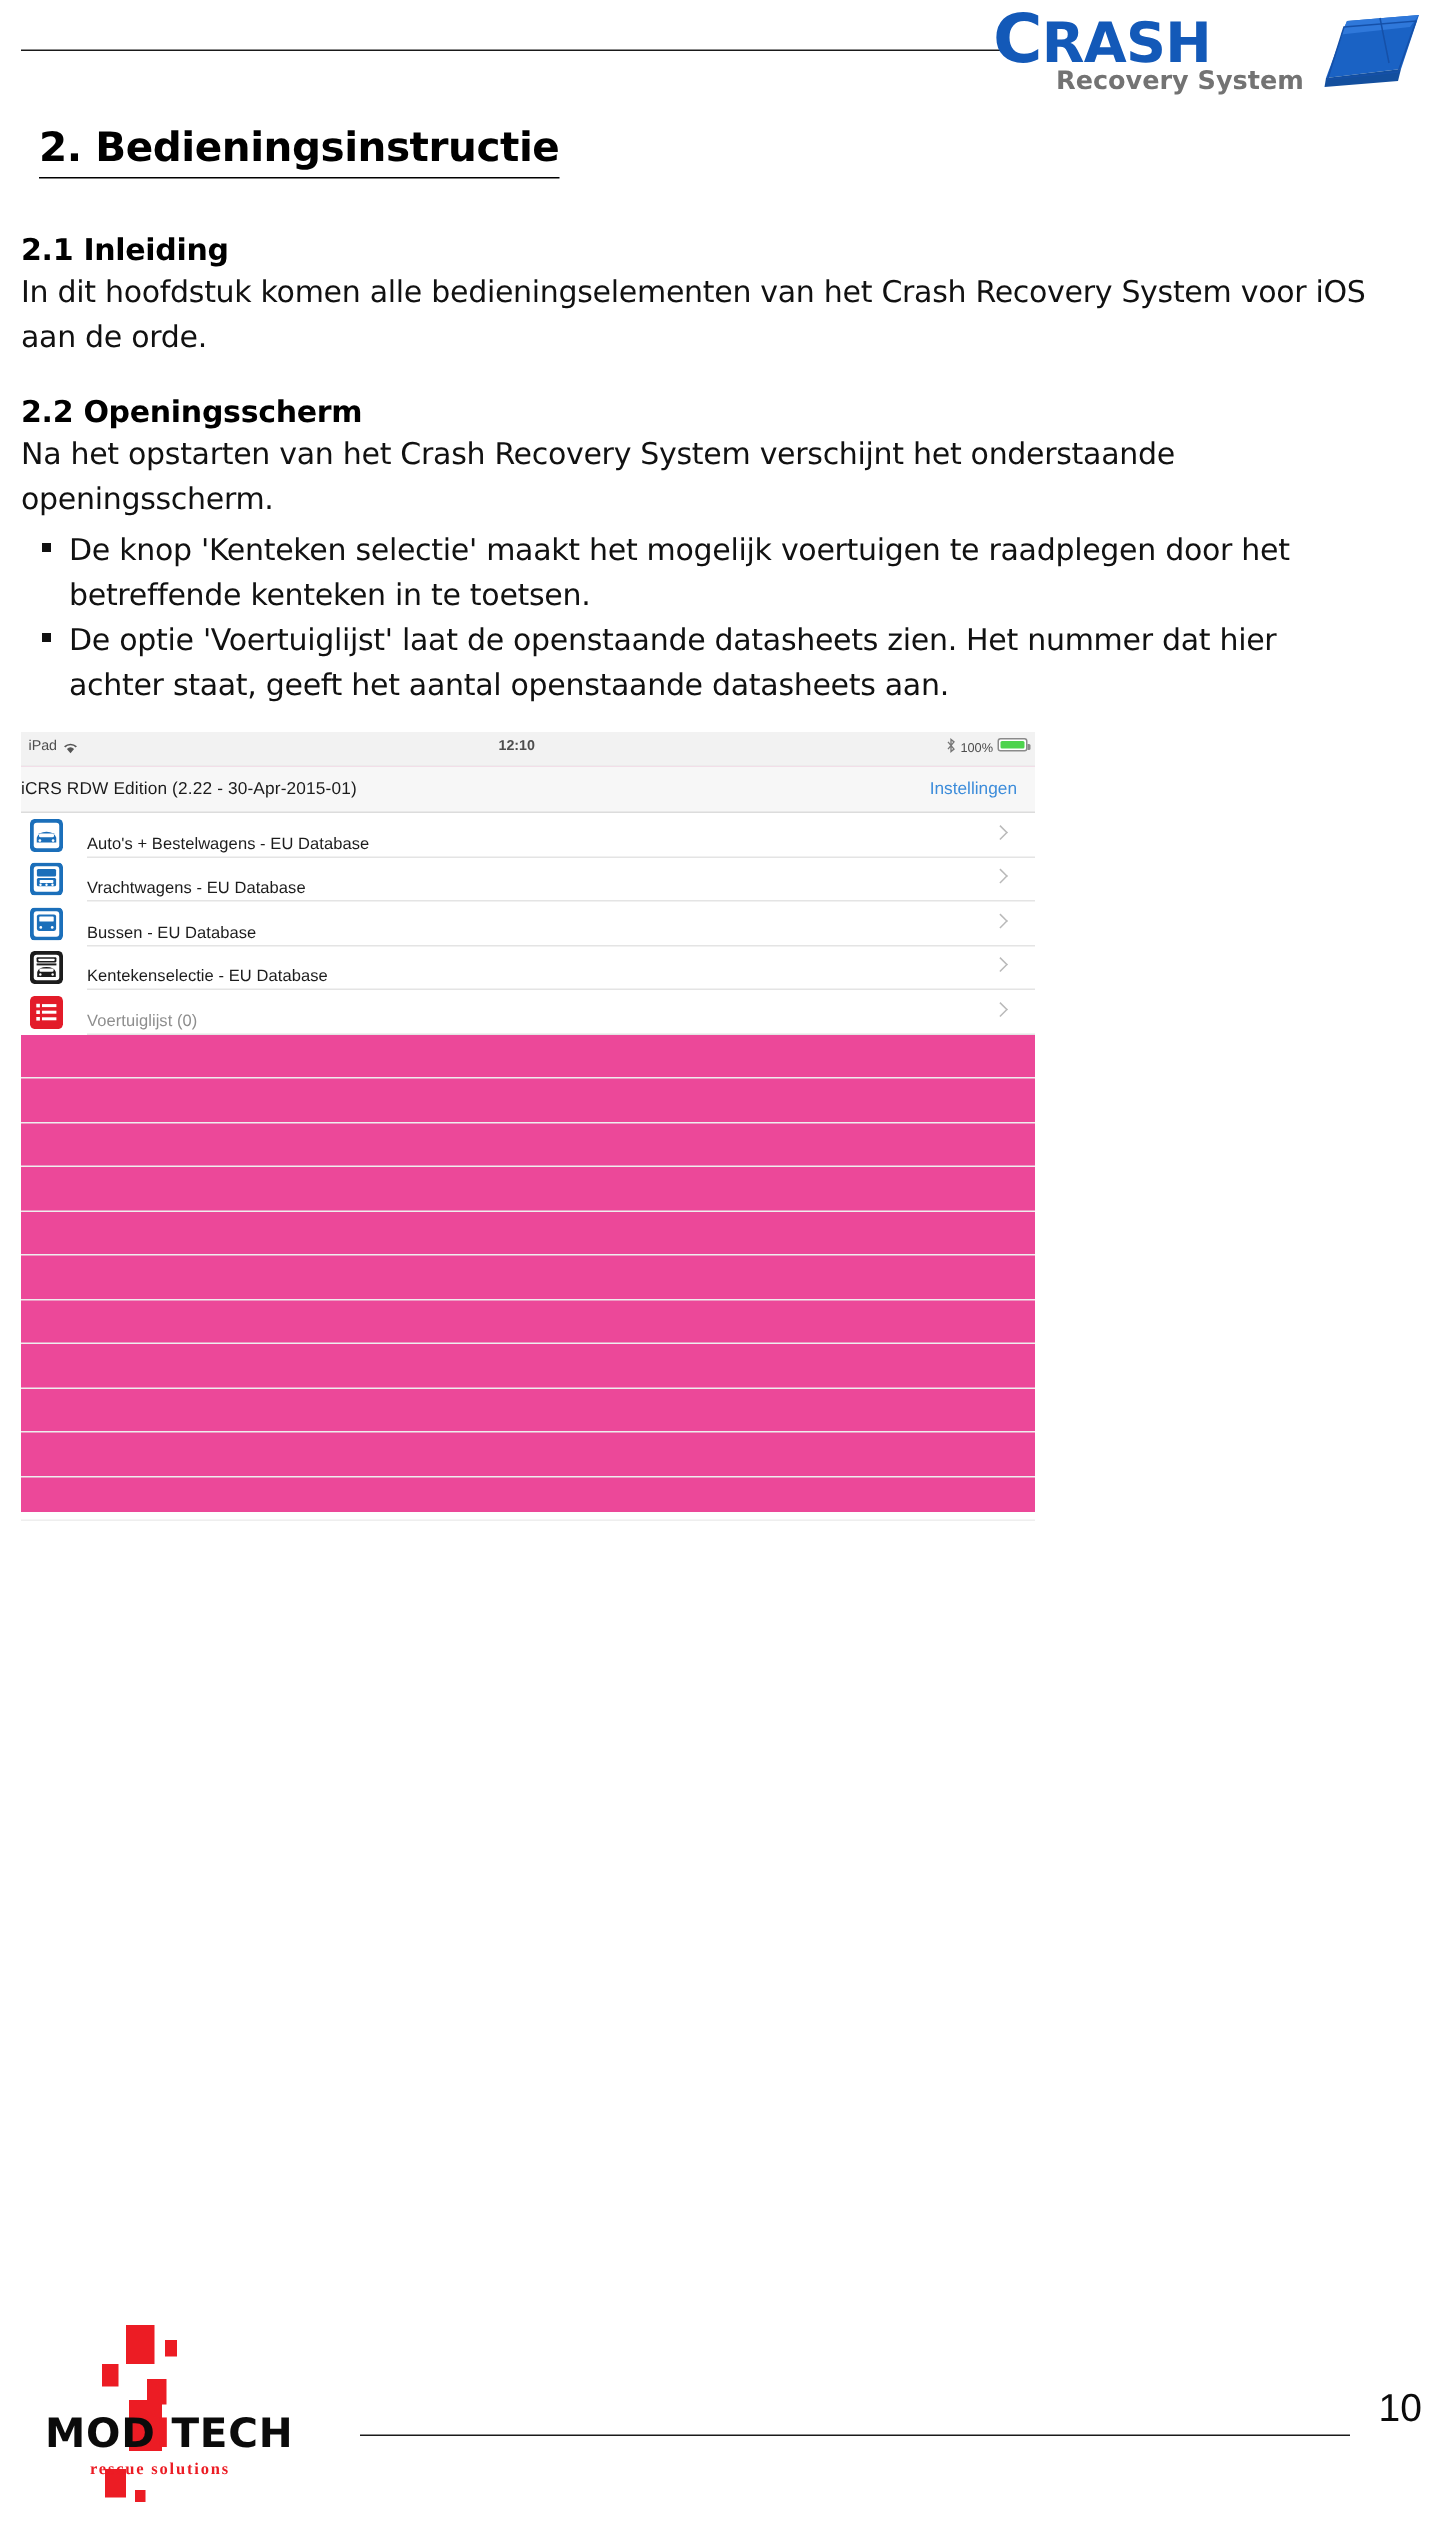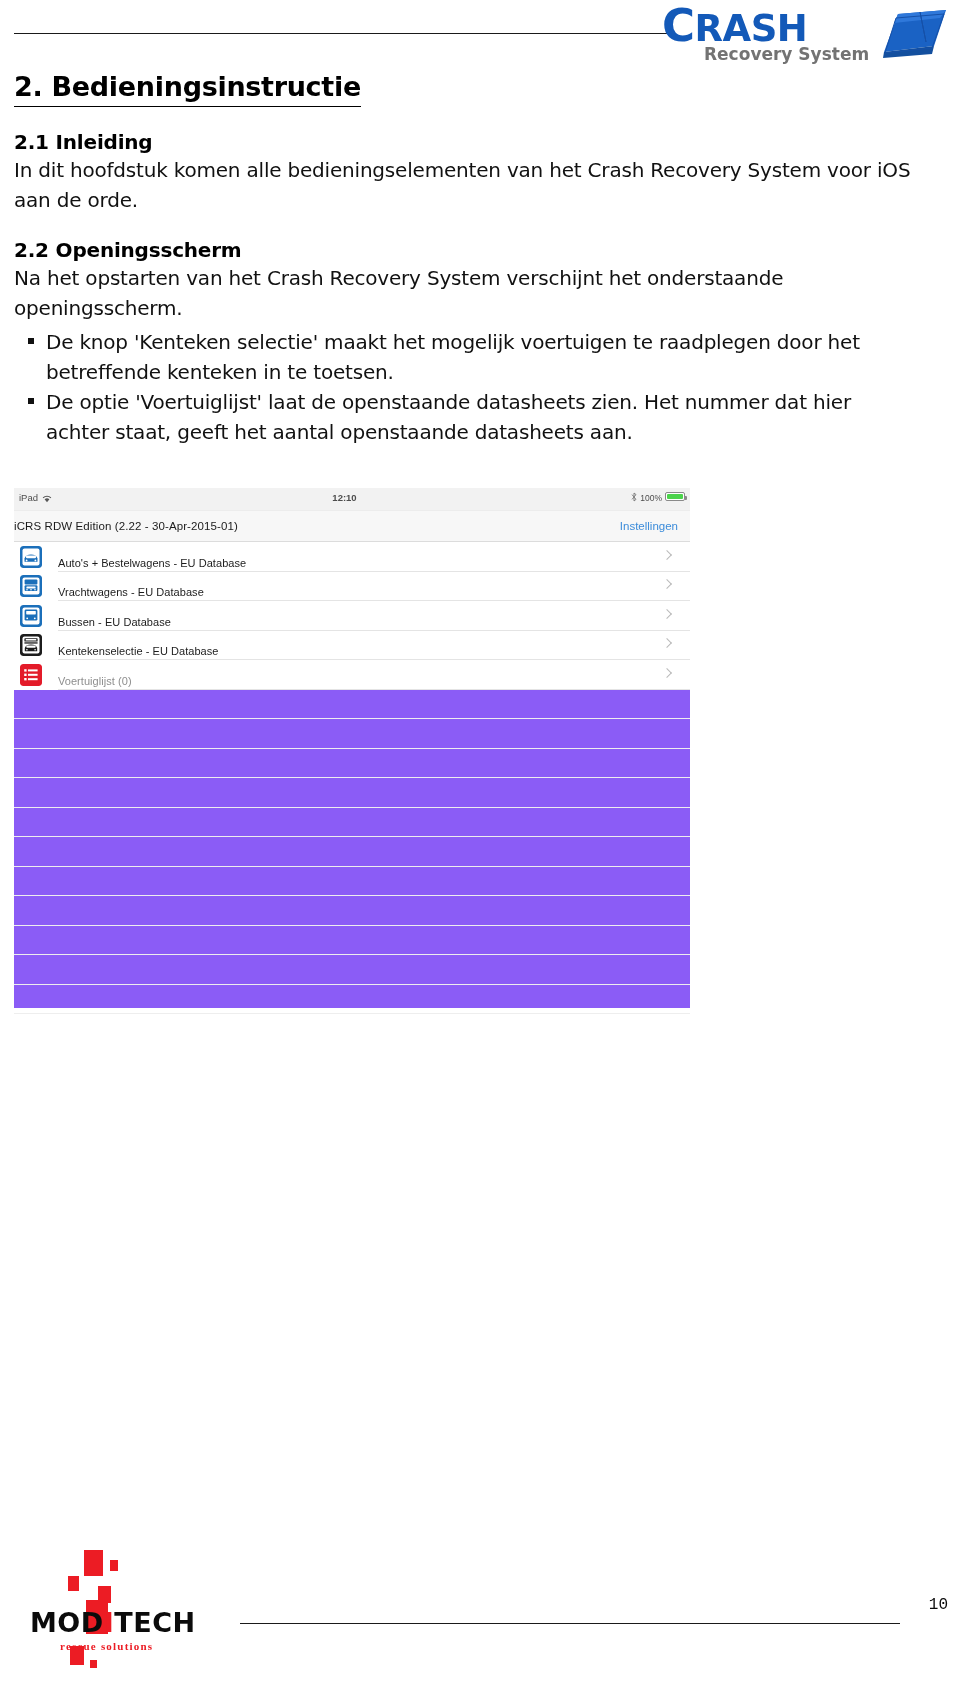--- a/index.html
+++ b/index.html
@@ -70,21 +70,21 @@
   }
 
   
   .doc {
     position: absolute;
     left: 14px;
     top: 70px;
     width: 900px;
   }
   h1.chapter {
-    margin: 0;
+    margin: 12px;
     font-family: "DejaVu Sans", sans-serif;
     font-size: 27px;
     font-weight: bold;
     letter-spacing: -0.3px;
     border-bottom: 1.5px solid #000;
     display: inline-block;
     padding-bottom: 2px;
     line-height: 34px;
   }
   h2.section {
@@ -126,21 +126,21 @@
     background: #111;
   }
 
   
   .ipad-shot {
     position: absolute;
     left: 14px;
     top: 488px;
     width: 676px;
     height: 520px;
-    background: #8b5cf6;
+    background: #ec4899;
   }
   .status-bar {
     position: relative;
     height: 22px;
     background: #f2f2f2;
     border-bottom: 1px solid #ececec;
   }
   .sb-left {
     position: absolute;
     left: 5px; top: 4px;
@@ -332,22 +332,22 @@
     left: 240px;
     right: 60px;
     bottom: 52px;
     height: 0;
     border-top: 1.6px solid #1a1a1a;
   }
   .page-no {
     position: absolute;
     right: 12px;
     bottom: 58px;
-    font-family: Liberation Mono, monospace;
-    font-size: 16px;
+    font-family: Liberation Sans, sans-serif;
+    font-size: 26px;
     color: #0b0b0b;
     line-height: 26px;
   }
 </style>
 </head>
 <body>
 
 <div class="header">
   <div class="header-rule"></div>
 

